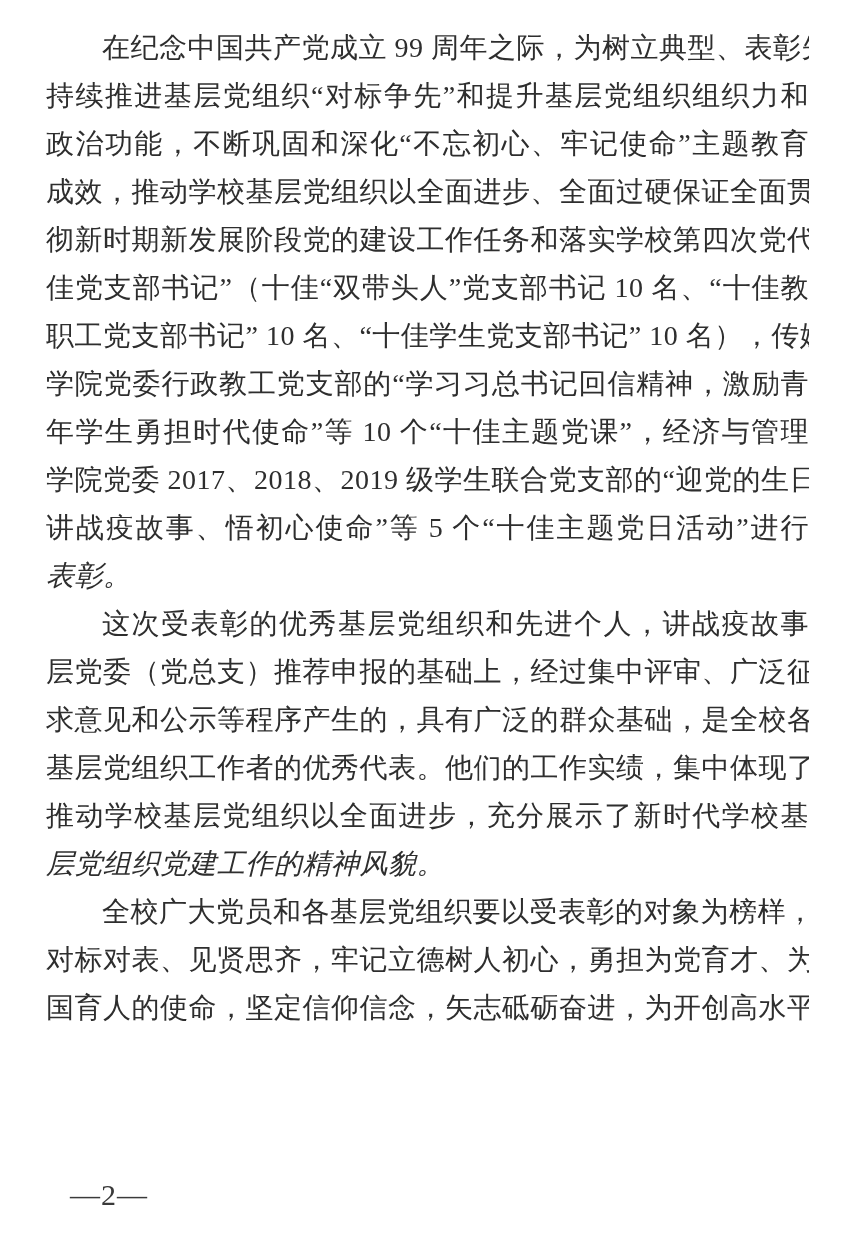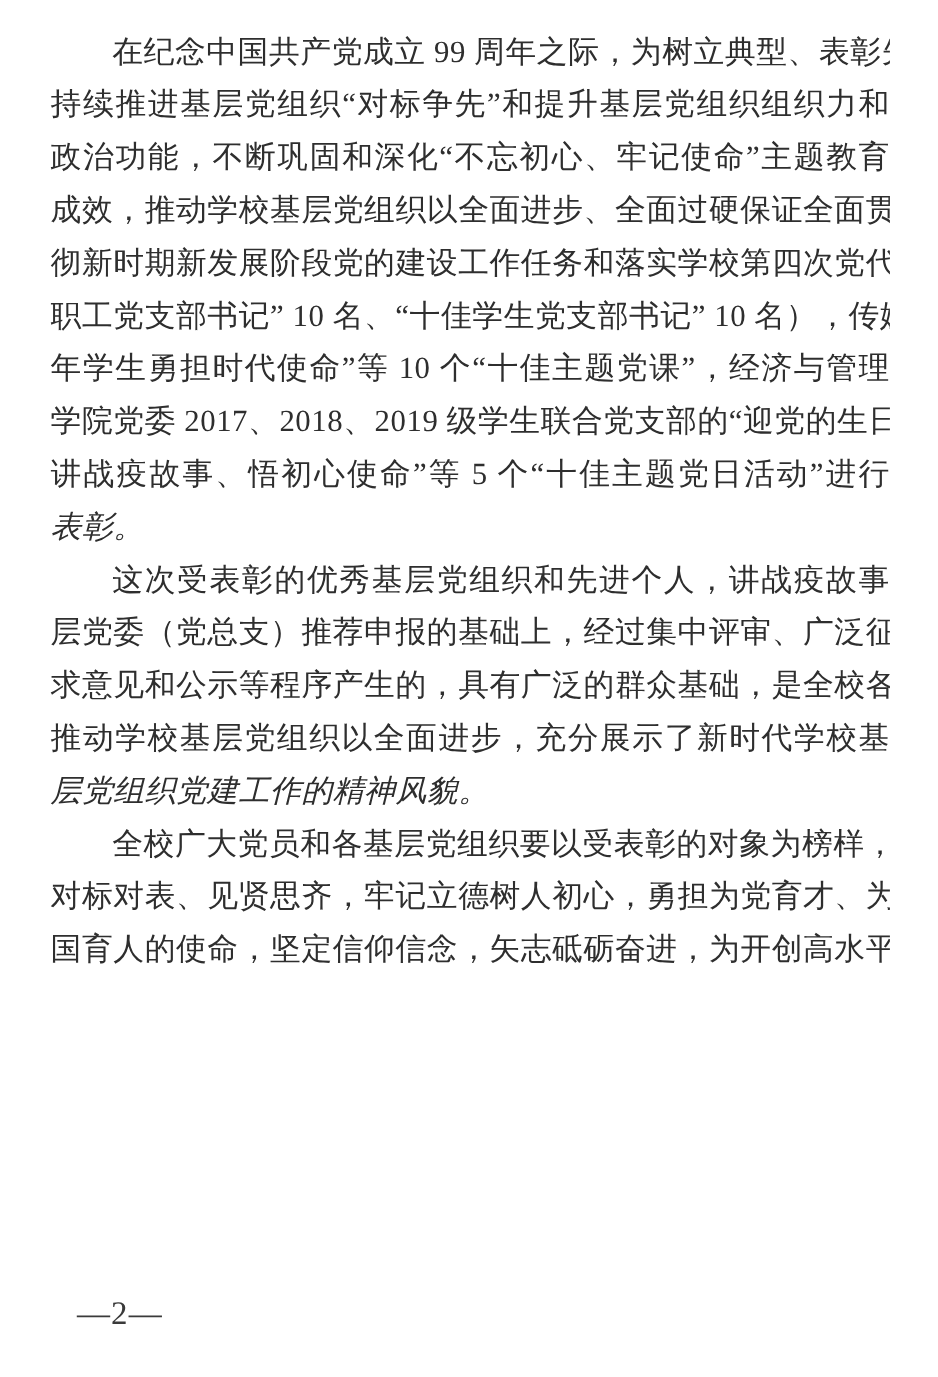--- a/index.html
+++ b/index.html
@@ -55,28 +55,31 @@
 </head>
 <body>
 
 <div class="page">
   <div class="body-text">
       <div class="line indent">在纪念中国共产党成立 99 周年之际，为树立典型、表彰先</div>
       <div class="line">持续推进基层党组织“对标争先”和提升基层党组织组织力和</div>
       <div class="line">政治功能，不断巩固和深化“不忘初心、牢记使命”主题教育</div>
       <div class="line">成效，推动学校基层党组织以全面进步、全面过硬保证全面贯</div>
       <div class="line">彻新时期新发展阶段党的建设工作任务和落实学校第四次党代</div>
+      <div class="line">佳党支部书记”（十佳“双带头人”党支部书记 10 名、“十佳教</div>
       <div class="line">职工党支部书记” 10 名、“十佳学生党支部书记” 10 名），传媒</div>
+      <div class="line">学院党委行政教工党支部的“学习习总书记回信精神，激励青</div>
       <div class="line">年学生勇担时代使命”等 10 个“十佳主题党课”，经济与管理</div>
       <div class="line">学院党委 2017、2018、2019 级学生联合党支部的“迎党的生日、</div>
       <div class="line">讲战疫故事、悟初心使命”等 5 个“十佳主题党日活动”进行</div>
       <div class="line endline">表彰。</div>
       <div class="line indent">这次受表彰的优秀基层党组织和先进个人，讲战疫故事</div>
       <div class="line">层党委（党总支）推荐申报的基础上，经过集中评审、广泛征</div>
       <div class="line">求意见和公示等程序产生的，具有广泛的群众基础，是全校各</div>
+      <div class="line">基层党组织工作者的优秀代表。他们的工作实绩，集中体现了</div>
       <div class="line">推动学校基层党组织以全面进步，充分展示了新时代学校基</div>
       <div class="line endline">层党组织党建工作的精神风貌。</div>
       <div class="line indent">全校广大党员和各基层党组织要以受表彰的对象为榜样，</div>
       <div class="line">对标对表、见贤思齐，牢记立德树人初心，勇担为党育才、为</div>
       <div class="line">国育人的使命，坚定信仰信念，矢志砥砺奋进，为开创高水平</div>
     </div>
   <div class="page-number">—2—</div>
 </div>
 
 </body></html>

